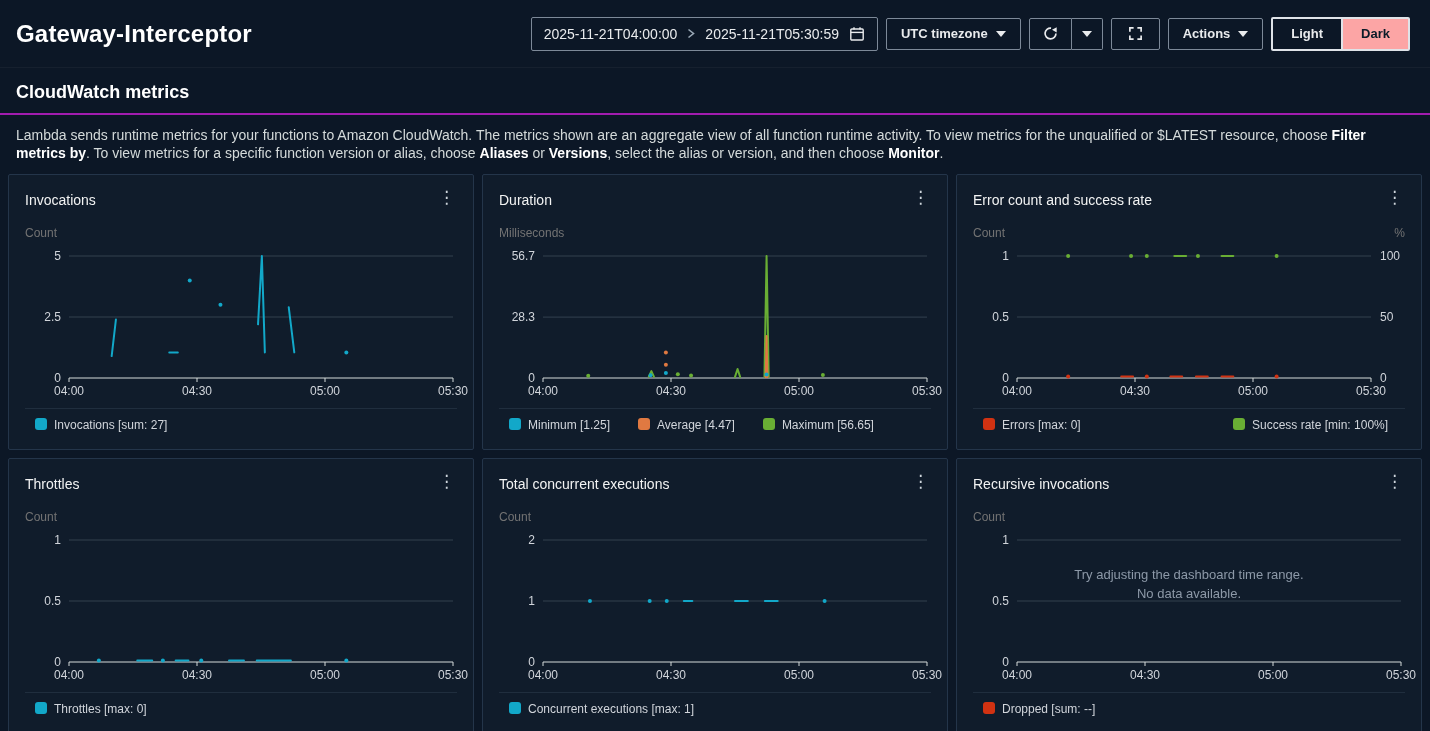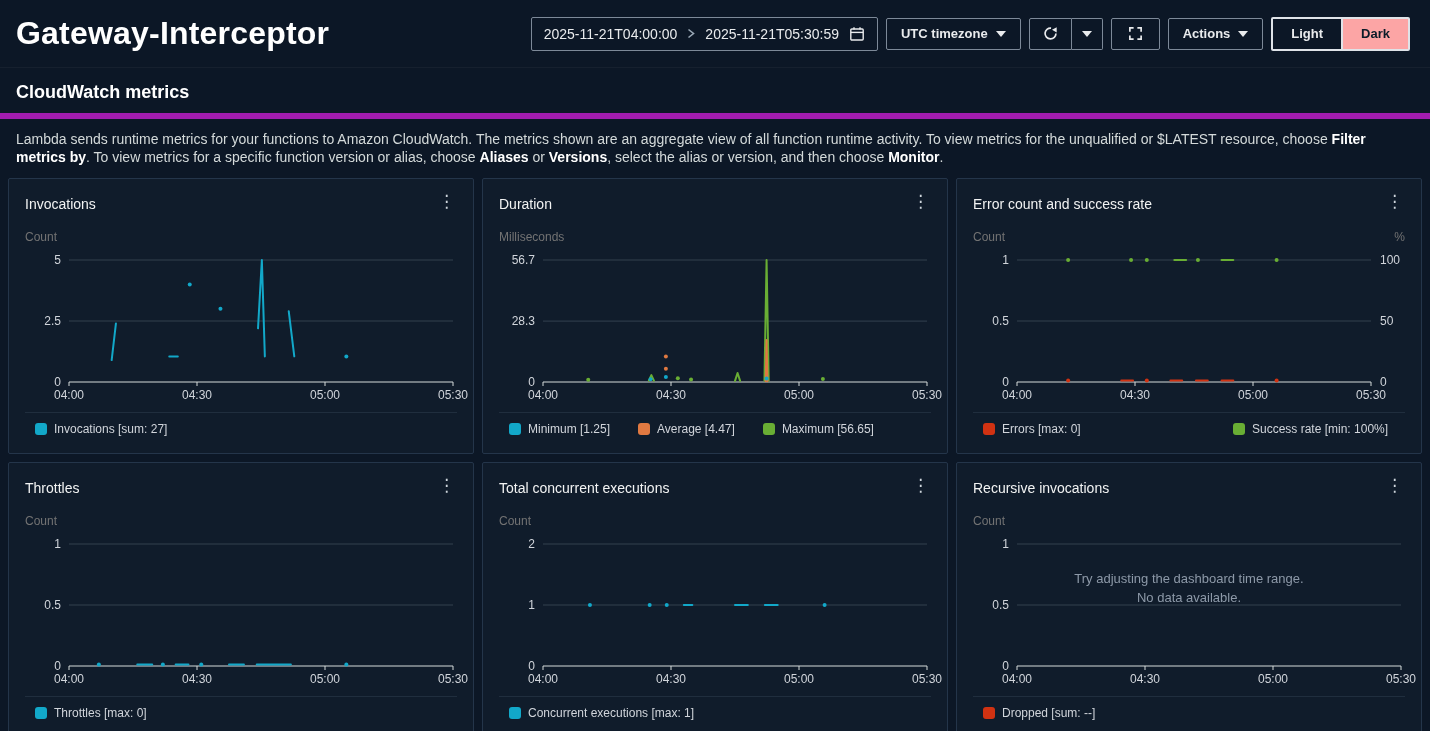--- a/index.html
+++ b/index.html
@@ -7,21 +7,21 @@
   body {
     width:1430px; height:731px;
     background:#0c1726; color:#e9ebed;
     font-family:"Liberation Sans","DejaVu Sans",sans-serif;
   }
   
   .topbar {
     height:68px; display:flex; align-items:center; justify-content:space-between;
     padding:0 20px 0 16px; border-bottom:1px solid #16202e;
   }
-  .topbar h1 { margin:0; font-size:32px; font-weight:700; color:#ffffff; letter-spacing:.2px; }
+  .topbar h1 { margin:0; font-size:24px; font-weight:700; color:#ffffff; letter-spacing:.2px; }
   .controls { display:flex; align-items:center; gap:8px; }
   .btn {
     display:inline-flex; align-items:center; gap:8px; height:32px; padding:12px 14px;
     background:transparent; border:1px solid #7d8998; border-radius:2px;
     color:#e9ebed; font-size:13px; font-weight:700; cursor:pointer;
     font-family:inherit; white-space:nowrap;
   }
   .daterange {
     display:inline-flex; align-items:center; gap:10px; height:32px; padding:16px 12px;
     border:1px solid #7d8998; border-radius:2px; font-size:14px; cursor:pointer; white-space:nowrap;
@@ -32,21 +32,21 @@
   .icon-btn { padding:0 16px; }
   .theme-toggle { display:flex; border:2px solid #dfe3e8; border-radius:2px; overflow:hidden; }
   .theme-toggle button {
     height:30px; padding:0 18px; border:0; background:transparent; cursor:pointer;
     color:#e9ebed; font-size:13px; font-weight:700; font-family:inherit;text-align:center;
   }
   .theme-toggle .divider { width:2px; background:#dfe3e8; }
   .theme-toggle button.active { background:#fca5a5; color:#0b1b28; }
   .caret { flex:none; }
   
-  .section-head { padding:14px 16px 10px; border-bottom:6px solid #a21caf; }
+  .section-head { padding:14px 16px 10px; border-bottom:2px solid #a21caf; }
   .section-head h2 { margin:0; font-size:18px; font-weight:700; color:#ffffff; }
   .description {
     margin:0; padding:11px 16px 12px; font-size:14px; line-height:1.3;
     color:#d4dada; max-width:1422px;
   }
   .description b { color:#ffffff; font-weight:700; }
   
   .grid { display:grid; grid-template-columns:repeat(3,1fr); gap:8px; padding:0 8px; }
   .card {
     background:#101c2b; border:1px solid #24354a; border-radius:2px;
@@ -64,21 +64,21 @@
   svg.chart text { font-family:"Liberation Sans","DejaVu Sans",sans-serif; font-size:12px; fill:#d1d5db; }
   .no-data {
     position:absolute; left:0; right:0; top:40px; text-align:center;
     color:#8d99a8; font-size:13px; line-height:1.45;
   }
   .legend {
     border-top:1px solid #202e3e; margin:8px 16px 0; padding-top:9px;
     display:flex; gap:18px; font-size:12px; color:#d1d5db; align-items:center;
   }
   .legend.cols { display:grid; grid-template-columns:246px 1fr; gap:4px; }
-  .legend-item { display:inline-flex; align-items:center; gap:7px; cursor:pointer; white-space:nowrap;padding-left:10px; }
+  .legend-item { display:inline-flex; align-items:flex-start; gap:7px; cursor:pointer; white-space:nowrap;padding-left:10px; }
   .swatch { width:12px; height:12px; border-radius:3px; flex:none; }
 </style>
 </head>
 <body>
 
 <div class="topbar">
   <h1>Gateway-Interceptor</h1>
   <div class="controls">
 
     <div class="daterange">

